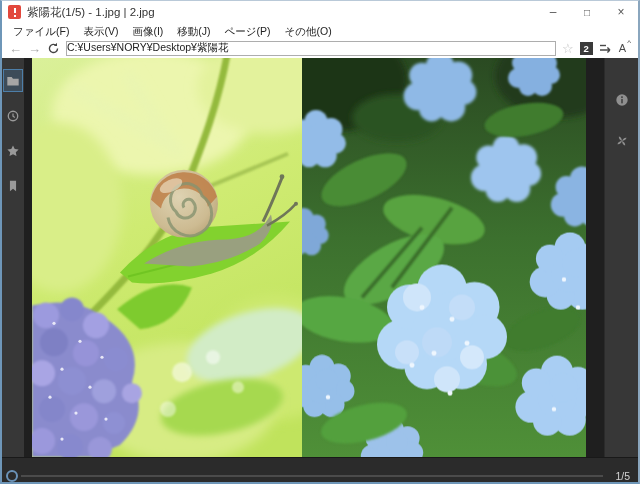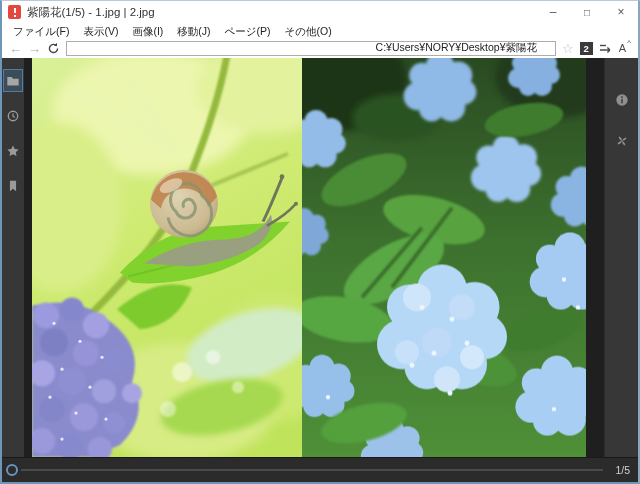--- a/index.html
+++ b/index.html
@@ -29,21 +29,21 @@
   .menubar{ height:17px; background:#fff; display:flex; align-items:center; padding-left:4px;
             font-size:10.5px; color:#222; flex:none; }
   .menu-item{ padding:1px 7px; white-space:nowrap;text-align:center; }
 
   
   .toolbar{ height:18px; background:#fff; display:flex; align-items:center; padding:0 7px 2px 7px;
             gap:6px; flex:none; }
   .nav-glyph{ font-size:13px; color:#a8a8a8; line-height:1; flex:none; }
   .refresh-icon{ width:13px; height:13px; flex:none; }
   .address-input{ flex:1; height:15px; border:1px solid #adadad; font-size:10.5px; color:#222;
-                  padding:0 18px; font-family:"Liberation Sans",sans-serif; background:#fff; outline:none; min-width:0;text-align:right;}
+                  padding:0 0; font-family:"Liberation Sans",sans-serif; background:#fff; outline:none; min-width:0;}
   .star-glyph{ font-size:13px; color:#c2c2c2; line-height:1; flex:none; }
   .page-mode-badge{ width:13px; height:13px; background:#3a3a3a; color:#fff; font-size:9.5px;
                     font-weight:bold; display:flex; align-items:center; justify-content:center; flex:none; }
   .dir-icon{ width:14px; height:12px; flex:none; }
   .sort-btn{ font-size:11px; color:#4a4a4a; line-height:1; flex:none; position:relative; padding-right:5px; }
   .sort-caret{ position:absolute; top:-4px; right:0; font-size:8px; color:#4a4a4a; }
 
   
   .content{ flex:1; display:flex; background:#1f1f1f; min-height:0; }
   .sidebar{ background:#373737; display:flex; flex-direction:column; align-items:center; flex:none; }
@@ -54,21 +54,21 @@
   .sb-item svg{ width:14px; height:14px; }
 
   .viewer{ flex:1; display:flex; align-items:stretch; padding-left:8px; min-width:0; }
   .photo{ height:100%; flex:none; }
   .photo svg{ display:block; width:100%; height:100%; }
   .photo-left{ width:270px; }
   .photo-right{ width:284px; }
 
   
   .statusbar{ height:25px; background:#2b2b2b; border-top:1px solid #191919; display:flex;
-              align-items:center; padding:0 8px 0 4px; flex:none; }
+              align-items:flex-end; padding:0 8px 0 4px; flex:none; }
   .page-slider{ flex:1; display:flex; align-items:center; }
   .slider-handle{ width:12px; height:12px; border:2px solid #6b93b8; border-radius:50%;
                   background:transparent; flex:none; }
   .slider-track{ flex:1; height:2px; background:#4b4b4b; margin-left:3px; }
   .page-indicator{ color:#d2d2d2; font-size:10.5px; margin-left:12px; flex:none; }
 </style>
 </head>
 <body>
 
 <div class="window">

